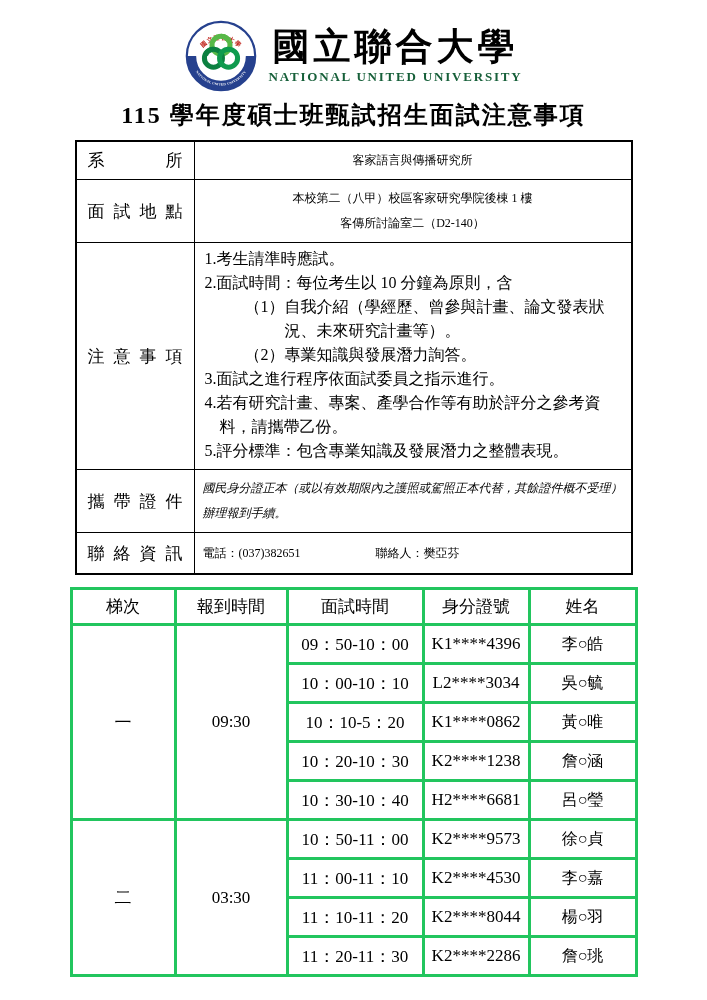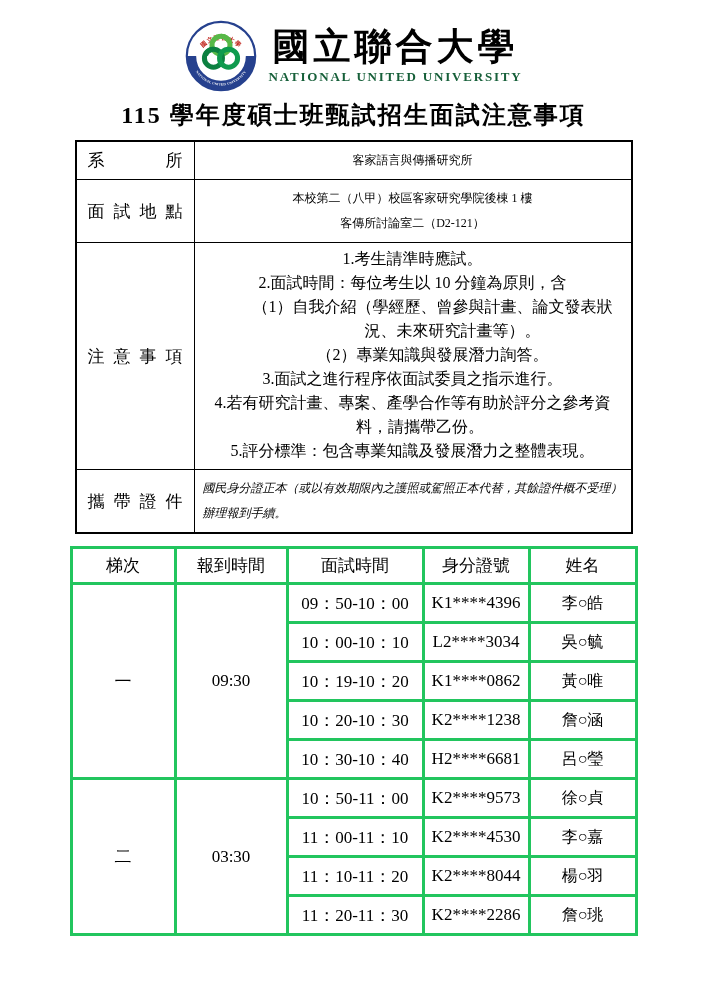--- a/index.html
+++ b/index.html
@@ -19,21 +19,21 @@
   table{border-collapse:collapse;table-layout:fixed;}
   .info-table{width:558px;margin:9px auto 0;border:2px solid #000;}
   .info-table th,.info-table td{border:1px solid #000;vertical-align:middle;}
   .info-table th.label{
     width:95px;font-weight:normal;font-size:17px;padding:3px 11px;
     text-align:justify;text-align-last:justify;
   }
   .info-table td.val{font-size:12px;text-align:center;padding:6px 8px;line-height:25px;}
   .info-table td.left{text-align:left;}
   td.notes-cell{padding:4px 10px 6px 10px;}
-  .note{font-size:16px;line-height:24px;text-align:center;}
+  .note{font-size:16px;line-height:24px;text-align:left;}
   .note.l0{padding-left:15px;text-indent:-15px;}
   .note.l1{padding-left:80px;text-indent:-40px;}
   .docs{font-size:16.5px;line-height:23px;padding:2px 10px;font-style:italic;}
   .contact-cell{font-size:17px;padding:3px 10px;height:28px;}
   .contact-phone{margin-right:72px;}
   .h34{height:34px;} .h53{height:53px;} .h47{height:47px;}
 
   .sched{width:565px;margin:12px auto 0;border:3px solid #3a3a3a;}
   .sched th,.sched td{border:3px solid #22c55e;vertical-align:middle;text-align:center;}
   .sched th{font-weight:normal;font-size:17px;height:31px;border-bottom:2px solid #2b2b2b;}
@@ -75,38 +75,45 @@
 <table class="info-table">
   <tbody>
       <tr class="h34">
     <th class="label">系所</th>
     <td class="val">客家語言與傳播研究所</td>
   </tr>
   <tr class="h53">
     <th class="label">面試地點</th>
     <td class="val">
       <div>本校第二（八甲）校區客家研究學院後棟 1 樓</div>
-      <div>客傳所討論室二（D2-121）</div>
+      <div>客傳所討論室二（D2-140）</div>
     </td>
   </tr>
   <tr>
     <th class="label">注意事項</th>
     <td class="notes-cell">
       <div class="note l0">1.考生請準時應試。</div>
       <div class="note l0">2.面試時間：每位考生以 10 分鐘為原則，含</div>
       <div class="note l1">（1）自我介紹（學經歷、曾參與計畫、論文發表狀況、未來研究計畫等）。</div>
       <div class="note l1">（2）專業知識與發展潛力詢答。</div>
       <div class="note l0">3.面試之進行程序依面試委員之指示進行。</div>
       <div class="note l0">4.若有研究計畫、專案、產學合作等有助於評分之參考資料，請攜帶乙份。</div>
       <div class="note l0">5.評分標準：包含專業知識及發展潛力之整體表現。</div>
     </td>
   </tr>
   <tr class="h47">
     <th class="label">攜帶證件</th>
     <td class="val left docs">國民身分證正本（或以有效期限內之護照或駕照正本代替，其餘證件概不受理）辦理報到手續。</td>
+  </tr>
+  <tr>
+    <th class="label">聯絡資訊</th>
+    <td class="val left contact-cell">
+      <span class="contact-phone">電話：(037)382651</span>
+      <span>聯絡人：樊亞芬</span>
+    </td>
   </tr>
 </tbody>
   </table>
 
 <table class="sched">
   <colgroup>
       <col class="c1">
       <col class="c2">
       <col class="c3">
       <col class="c4">
@@ -127,21 +134,21 @@
     <td>09：50-10：00</td>
     <td>K1****4396</td>
     <td class="name">李○皓</td>
   </tr>
   <tr>
     <td>10：00-10：10</td>
     <td>L2****3034</td>
     <td class="name">吳○毓</td>
   </tr>
   <tr>
-    <td>10：19-10：20</td>
+    <td>10：10-5：20</td>
     <td>K1****0862</td>
     <td class="name">黃○唯</td>
   </tr>
   <tr>
     <td>10：20-10：30</td>
     <td>K2****1238</td>
     <td class="name">詹○涵</td>
   </tr>
   <tr>
     <td>10：30-10：40</td>

